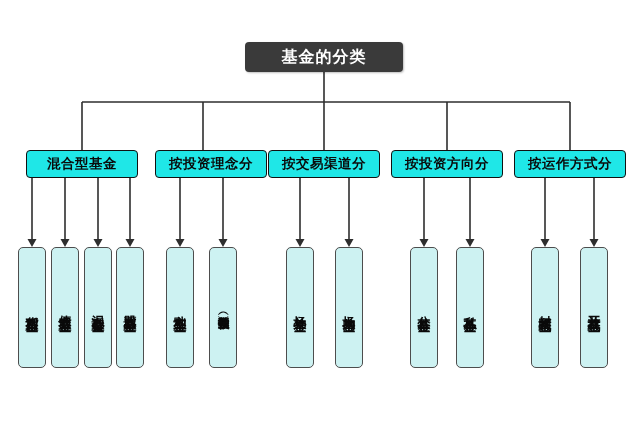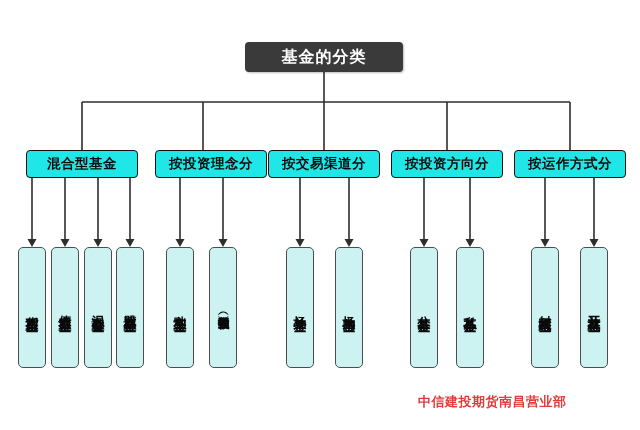--- a/index.html
+++ b/index.html
@@ -137,15 +137,14 @@
       <span>私募基金</span>
     </div>
 
   <div class="leaf-box" style="left:531px;">
       <span>封闭式基金</span>
     </div>
   <div class="leaf-box" style="left:580px;">
       <span>开放式基金</span>
     </div>
 
-  <div class="footer-note">中信建投期货南昌营业部</div>
 
 </div>
 
 </body></html>

